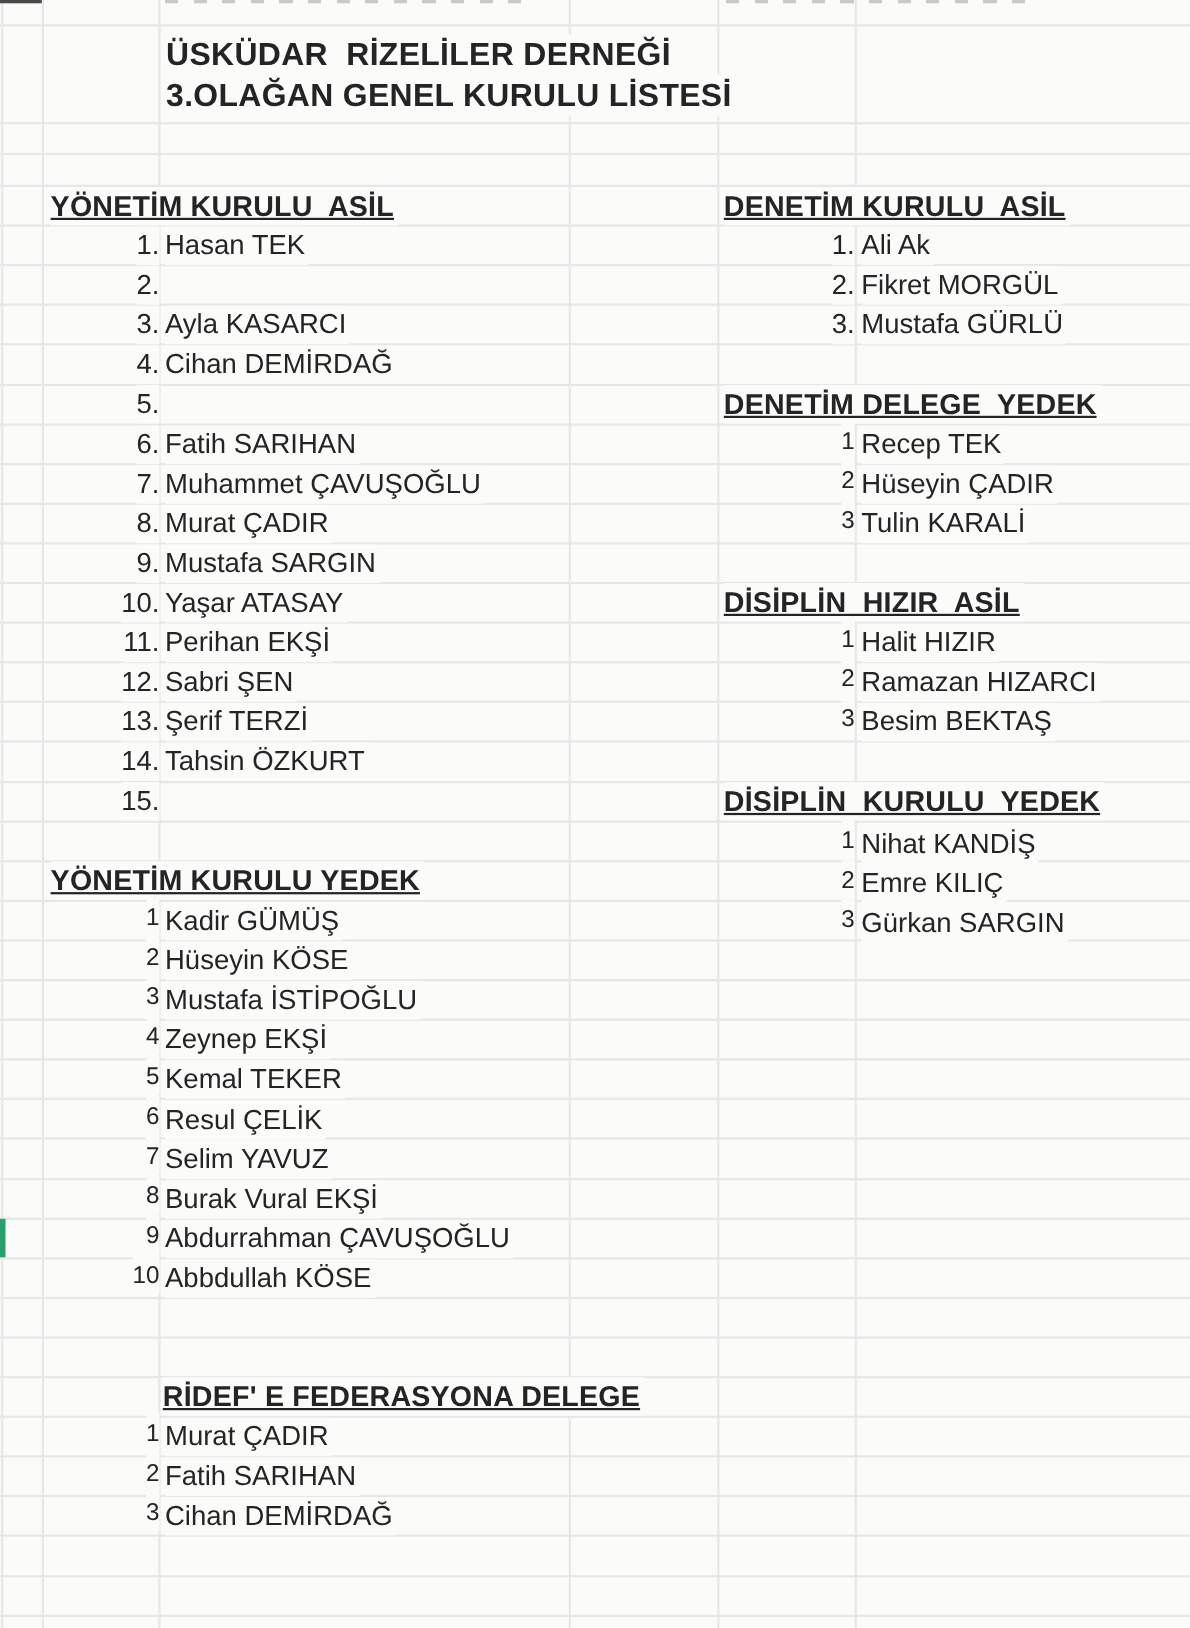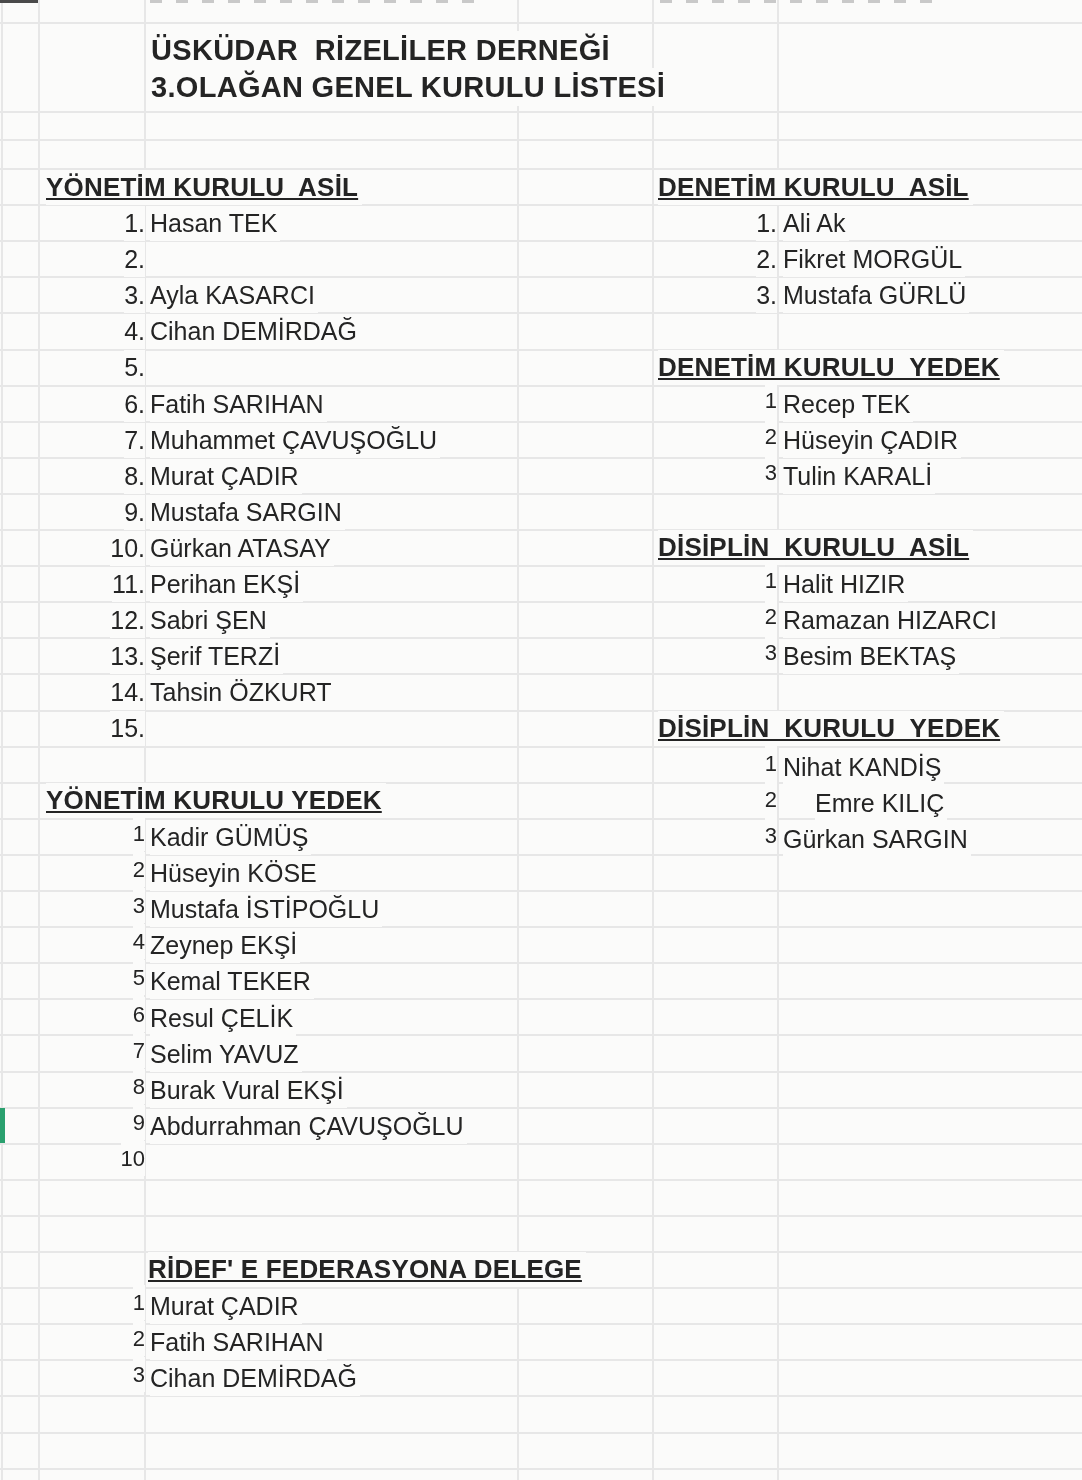--- a/index.html
+++ b/index.html
@@ -129,21 +129,21 @@
         <div class="row" style="top: 458.7px;">
           <span class="num" style="right: 937px;">8.</span>
           <span class="nm" style="left: 150px;">Murat ÇADIR</span>
         </div>
         <div class="row" style="top: 494.8px;">
           <span class="num" style="right: 937px;">9.</span>
           <span class="nm" style="left: 150px;">Mustafa SARGIN</span>
         </div>
         <div class="row" style="top: 530.9px;">
           <span class="num" style="right: 937px;">10.</span>
-          <span class="nm" style="left: 150px;">Gürkan ATASAY</span>
+          <span class="nm" style="left: 150px;">Yaşar ATASAY</span>
         </div>
         <div class="row" style="top: 567px;">
           <span class="num" style="right: 937px;">11.</span>
           <span class="nm" style="left: 150px;">Perihan EKŞİ</span>
         </div>
         <div class="row" style="top: 603.1px;">
           <span class="num" style="right: 937px;">12.</span>
           <span class="nm" style="left: 150px;">Sabri ŞEN</span>
         </div>
         <div class="row" style="top: 639.2px;">
@@ -194,20 +194,21 @@
         <div class="row" style="top: 1072.7px;">
           <span class="num raised" style="right: 937px;">8</span>
           <span class="nm" style="left: 150px;">Burak Vural EKŞİ</span>
         </div>
         <div class="row" style="top: 1108.8px;">
           <span class="num raised" style="right: 937px;">9</span>
           <span class="nm" style="left: 150px;">Abdurrahman ÇAVUŞOĞLU</span>
         </div>
         <div class="row" style="top: 1144.9px;">
           <span class="num raised" style="right: 937px;">10</span>
+          <span class="nm" style="left: 150px;">Abbdullah KÖSE</span>
         </div>
       </div>
   </div>
 
   <div>
     <div class="hdr" style="left:148px;top:1252px;">RİDEF' E FEDERASYONA DELEGE</div>
     <div>
         <div class="row" style="top: 1289px;">
           <span class="num raised" style="right: 937px;">1</span>
           <span class="nm" style="left: 150px;">Murat ÇADIR</span>
@@ -235,39 +236,39 @@
           <span class="nm" style="left: 783px;">Fikret MORGÜL</span>
         </div>
         <div class="row" style="top: 278.2px;">
           <span class="num" style="right: 305px;">3.</span>
           <span class="nm" style="left: 783px;">Mustafa GÜRLÜ</span>
         </div>
       </div>
   </div>
 
   <div>
-    <div class="hdr" style="left:658px;top:350px;">DENETİM KURULU  YEDEK</div>
+    <div class="hdr" style="left:658px;top:350px;">DENETİM DELEGE  YEDEK</div>
     <div>
         <div class="row" style="top: 387px;">
           <span class="num raised" style="right: 305px;">1</span>
           <span class="nm" style="left: 783px;">Recep TEK</span>
         </div>
         <div class="row" style="top: 423.1px;">
           <span class="num raised" style="right: 305px;">2</span>
           <span class="nm" style="left: 783px;">Hüseyin ÇADIR</span>
         </div>
         <div class="row" style="top: 459.2px;">
           <span class="num raised" style="right: 305px;">3</span>
           <span class="nm" style="left: 783px;">Tulin KARALİ</span>
         </div>
       </div>
   </div>
 
   <div>
-    <div class="hdr" style="left:658px;top:530px;">DİSİPLİN  KURULU  ASİL</div>
+    <div class="hdr" style="left:658px;top:530px;">DİSİPLİN  HIZIR  ASİL</div>
     <div>
         <div class="row" style="top: 567px;">
           <span class="num raised" style="right: 305px;">1</span>
           <span class="nm" style="left: 783px;">Halit HIZIR</span>
         </div>
         <div class="row" style="top: 603.1px;">
           <span class="num raised" style="right: 305px;">2</span>
           <span class="nm" style="left: 783px;">Ramazan HIZARCI</span>
         </div>
         <div class="row" style="top: 639.2px;">
@@ -279,21 +280,21 @@
 
   <div>
     <div class="hdr" style="left:658px;top:711px;">DİSİPLİN  KURULU  YEDEK</div>
     <div>
         <div class="row" style="top: 750px;">
           <span class="num raised" style="right: 305px;">1</span>
           <span class="nm" style="left: 783px;">Nihat KANDİŞ</span>
         </div>
         <div class="row" style="top: 786.1px;">
           <span class="num raised" style="right: 305px;">2</span>
-          <span class="nm" style="left: 783px; margin-left: 32px;">Emre KILIÇ</span>
+          <span class="nm" style="left: 783px;">Emre KILIÇ</span>
         </div>
         <div class="row" style="top: 822.2px;">
           <span class="num raised" style="right: 305px;">3</span>
           <span class="nm" style="left: 783px;">Gürkan SARGIN</span>
         </div>
       </div>
   </div>
 
 </div>
 

